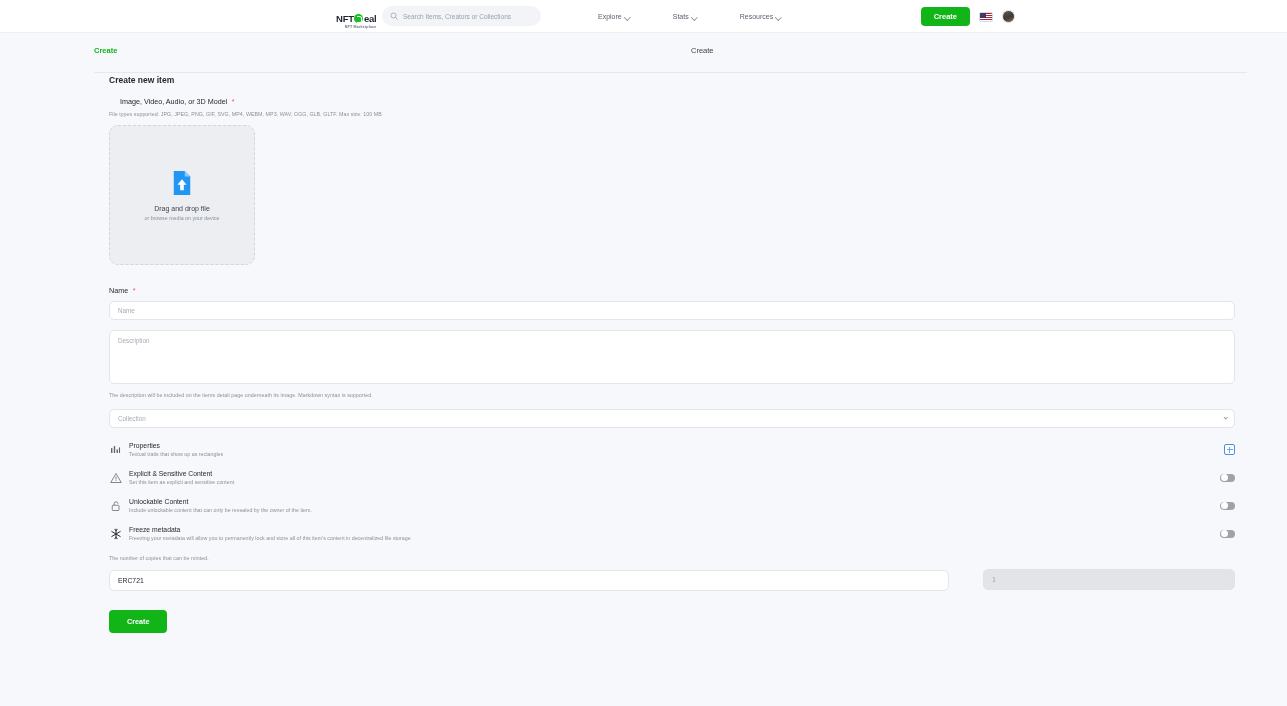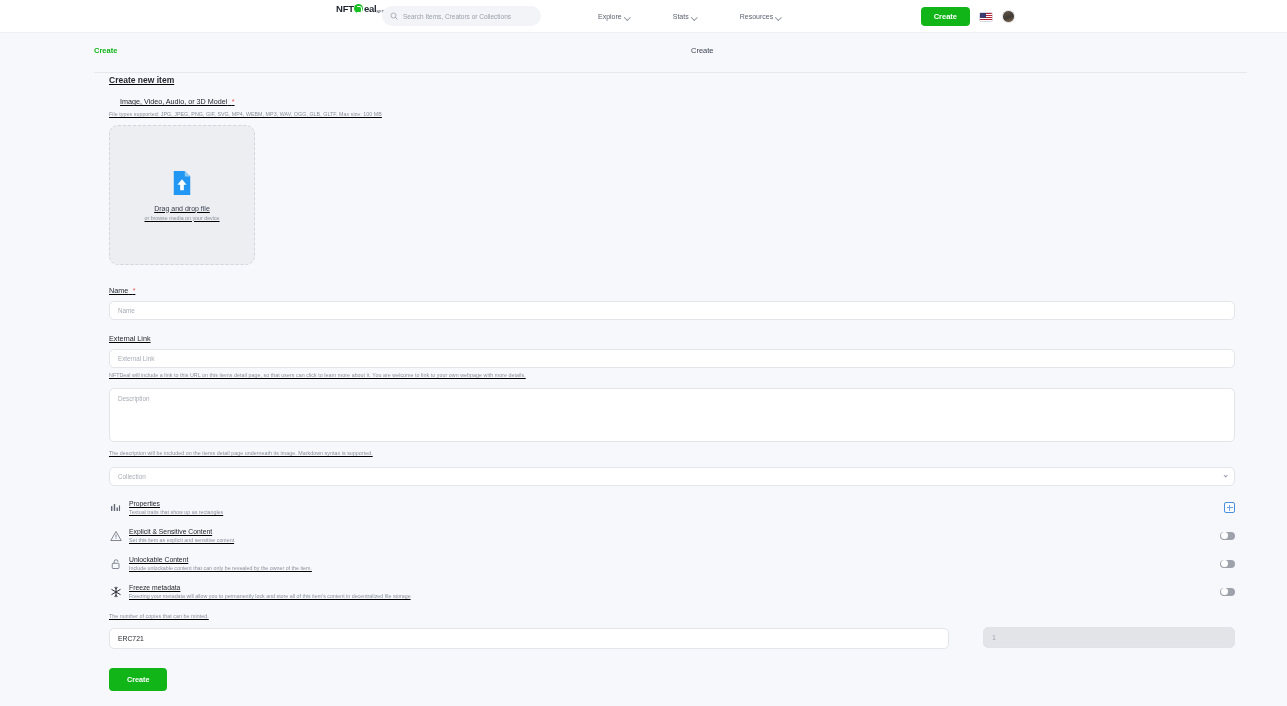--- a/index.html
+++ b/index.html
@@ -13,22 +13,22 @@
   
   .header {
     height: 33px;
     background: #ffffff;
     display: flex;
     align-items: center;
     position: relative;
     border-bottom: 1px solid #f0f0f3;
   }
   .logo-wrap {
-    position: absolute; left: 336px; top: 4px;
-    display: flex; align-items: flex-end;
+    position: absolute; left: 336px; top: 14px;
+    display: flex; flex-direction: column; align-items: flex-end;
   }
   .logo-main { display: flex; align-items: center; line-height: 1; }
   .logo-text { font-size: 9.5px; font-weight: bold; color: #1f2430; letter-spacing: -0.2px; }
   .logo-badge {
     width: 9px; height: 9px; border-radius: 50%;
     background: #16c021; display: inline-block;
     margin: 0 0.5px; position: relative; top: 0px;
   }
   .logo-badge::after {
     content: ""; position: absolute; left: 2.7px; top: 2px;
@@ -93,21 +93,21 @@
     position: absolute; bottom: 6px; font-size: 7.5px; cursor: pointer;
   }
   .tab.create { left: 0; color: #11b518; font-weight: bold; }
   .tab.import { left: 597px; color: #3b4252; }
   .tabs-divider {
     position: absolute; left: 94px; right: 40px; top: 72px;
     height: 1px; background: #e6e8ec;
   }
 
   
-  .main { position: relative; padding: 0 0 0 109px; margin-top: 14px; text-decoration: underline; }
+  .main { position: relative; padding: 0 0 0 109px; margin-top: 14px; }
   .form { width: 1126px; }
 
   .h1 { font-size: 8.5px; font-weight: bold; color: #24282f; margin-bottom: 5px; }
   .field-label { font-size: 7.2px; color: #24282f; margin-bottom: 2px; font-weight: 500;}
   .req { color: #eb5757; font-size: 7px; }
   .hint { font-size: 5.3px; color: #8b909c; letter-spacing: 0.05px; }
   .help { font-size: 5.3px; color: #8b909c; margin-top: 4px; letter-spacing: 0.05px;}
 
   .dropzone {
     width: 146px; height: 140px; margin-top: 8px;
@@ -269,25 +269,20 @@
     </div>
 
     <div class="grp">
       <div>
         <span class="field-label" style="display:inline;">Name</span>
         <span class="req">*</span>
       </div>
       <input class="inp" style="margin-top: 4px;" type="text" placeholder="Name">
     </div>
 
-    <div class="grp">
-      <div class="field-label">External Link</div>
-      <input class="inp" style="margin-top: 4px;" type="text" placeholder="External Link">
-      <div class="help">NFTDeal will include a link to this URL on this items detail page, so that users can click to learn more about it. You are welcome to link to your own webpage with more details.</div>
-    </div>
 
     <div class="grp" style="margin-top:10px;">
       <textarea class="inp" placeholder="Description" style=""></textarea>
       <div class="help">The description will be included on the items detail page underneath its image. Markdown syntax is supported.</div>
     </div>
 
     <div class="grp" style="margin-top:9px;">
       <div class="select-wrap">
         <input class="inp" type="text" placeholder="Collection" style="">
         <span class="caret"></span>

